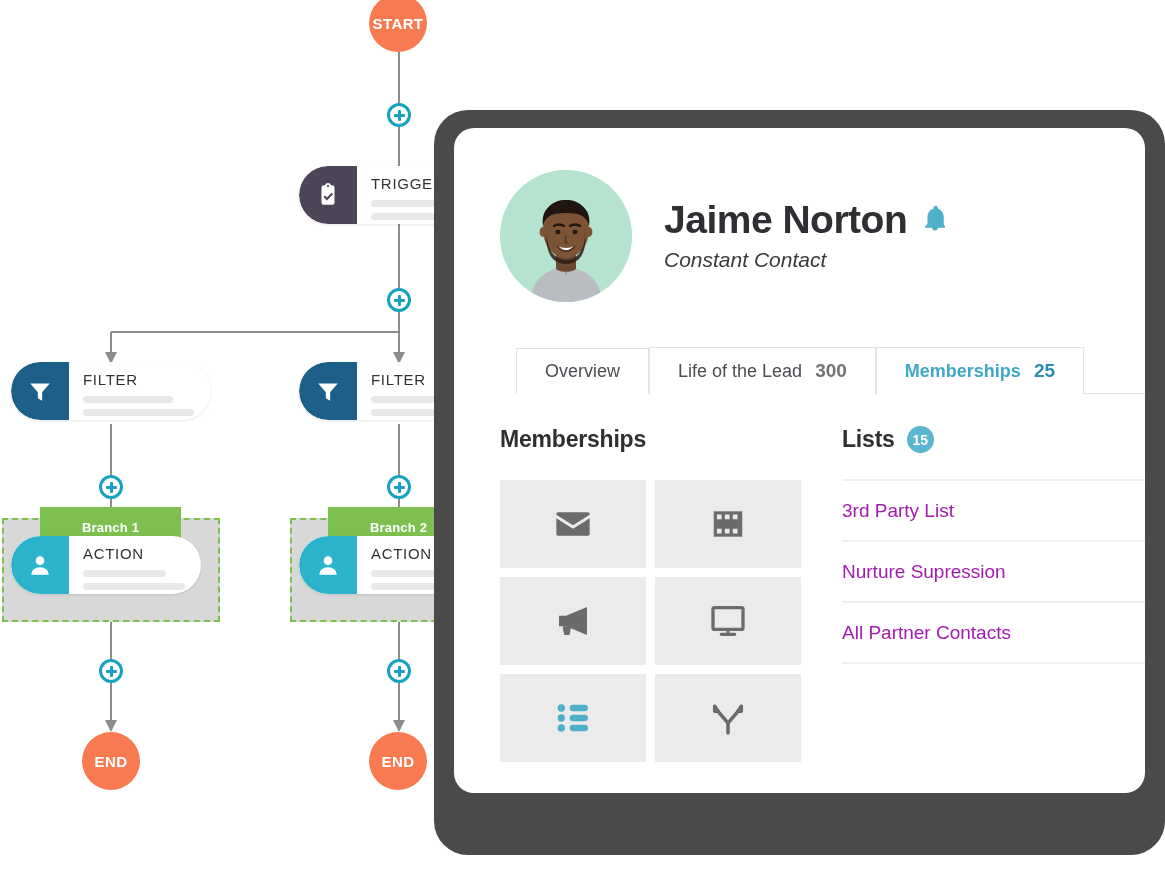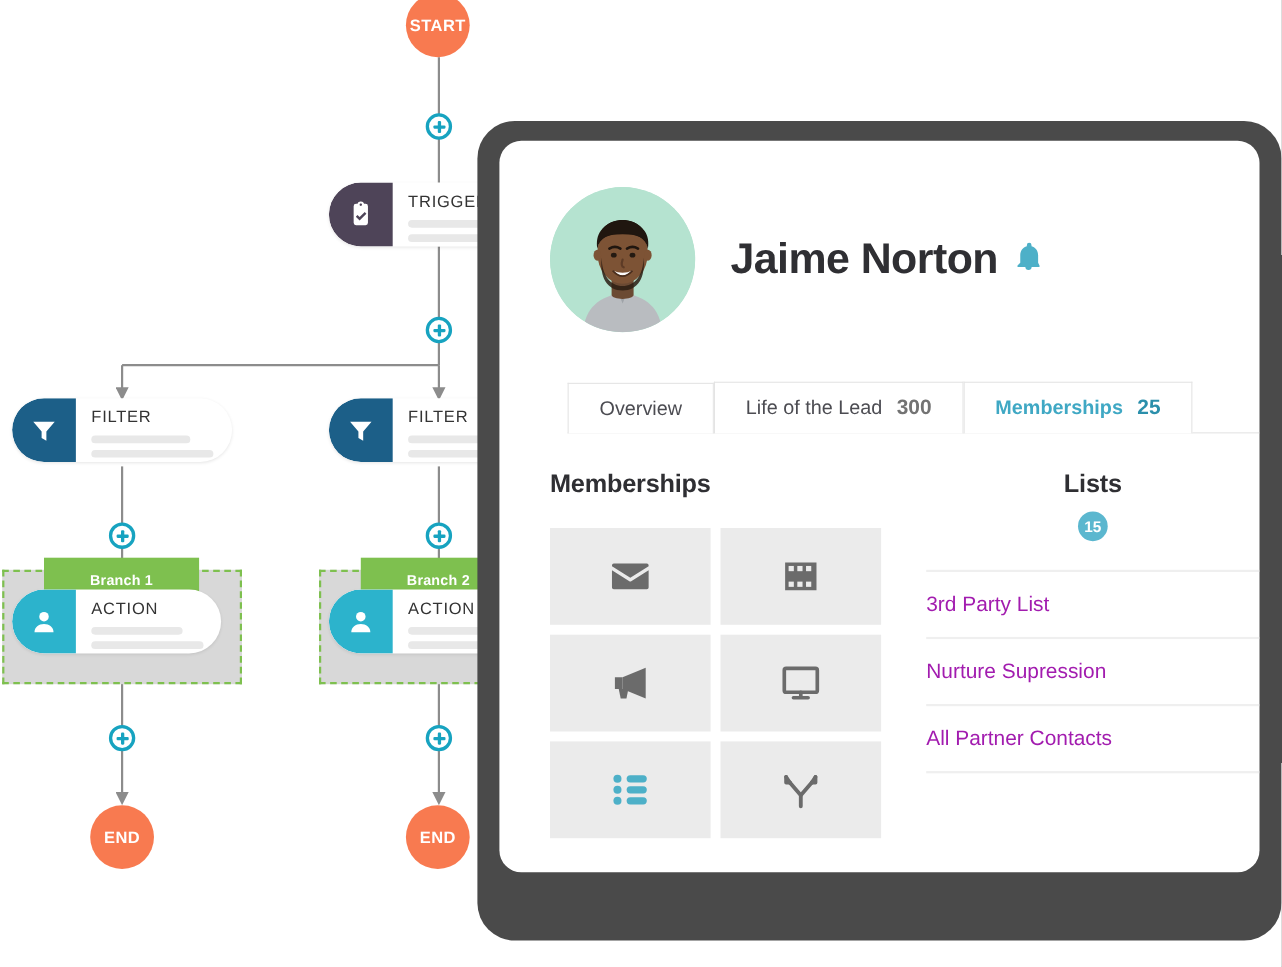--- a/index.html
+++ b/index.html
@@ -107,21 +107,21 @@
   .tab .cnt { font-size: 19px; font-weight: 700; color: #737373; }
   .tab.active { color: #3fa8c4; font-weight: 700; }
   .tab.active .cnt { color: #2b8fab; }
 
   
   .content { display: flex; padding: 32px 0 0 0; }
   .col-left  { width: 352px; padding-left: 46px; }
   .col-right { flex: 1; padding-left: 36px; padding-right: 0; }
 
   .sec-title { font-size: 23px; font-weight: 700; color: #2f2f33; letter-spacing: -.2px; }
-  .lists-head { display: flex; align-items: center; gap: 12px; flex-direction: column; }
+  .lists-head { display: flex; align-items: center; gap: 12px; }
   .count-badge {
     background: #5bb7cf; color: #fff; border-radius: 50%;
     width: 27px; height: 27px; display:flex; align-items:center; justify-content:center;
     font-size: 14px; font-weight: 700;
   }
 
   .tiles { display: grid; grid-template-columns: 146px 146px; gap: 9px; margin-top: 27px; }
   .tile {
     height: 88px; background: #ebebeb;
     display: flex; align-items: center; justify-content: center;
@@ -303,20 +303,21 @@
         </div>
         <div class="profile-text">
           <div class="p-name">
             <span>Jaime Norton</span>
             <span>
               <svg width="30" height="30" viewBox="0 0 24 24" fill="#4db0c8">
                 <path d="M12 22a2.3 2.3 0 0 0 2.3-2.2H9.7A2.3 2.3 0 0 0 12 22zm7-5.3v-5.4c0-3.3-1.8-6-4.8-6.7v-.7a1.7 1.7 0 0 0-3.4 0v.7C7.8 5.3 6 8 6 11.3v5.4L4 18.7v1h16v-1z"></path>
               </svg>
             </span>
           </div>
+          <div class="p-sub">Constant Contact</div>
         </div>
       </div>
 
       <div class="tabs">
         <div class="tab">
           <span>Overview</span>
         </div>
         <div class="tab">
           <span>Life of the Lead</span>
           <span class="cnt">300</span>

